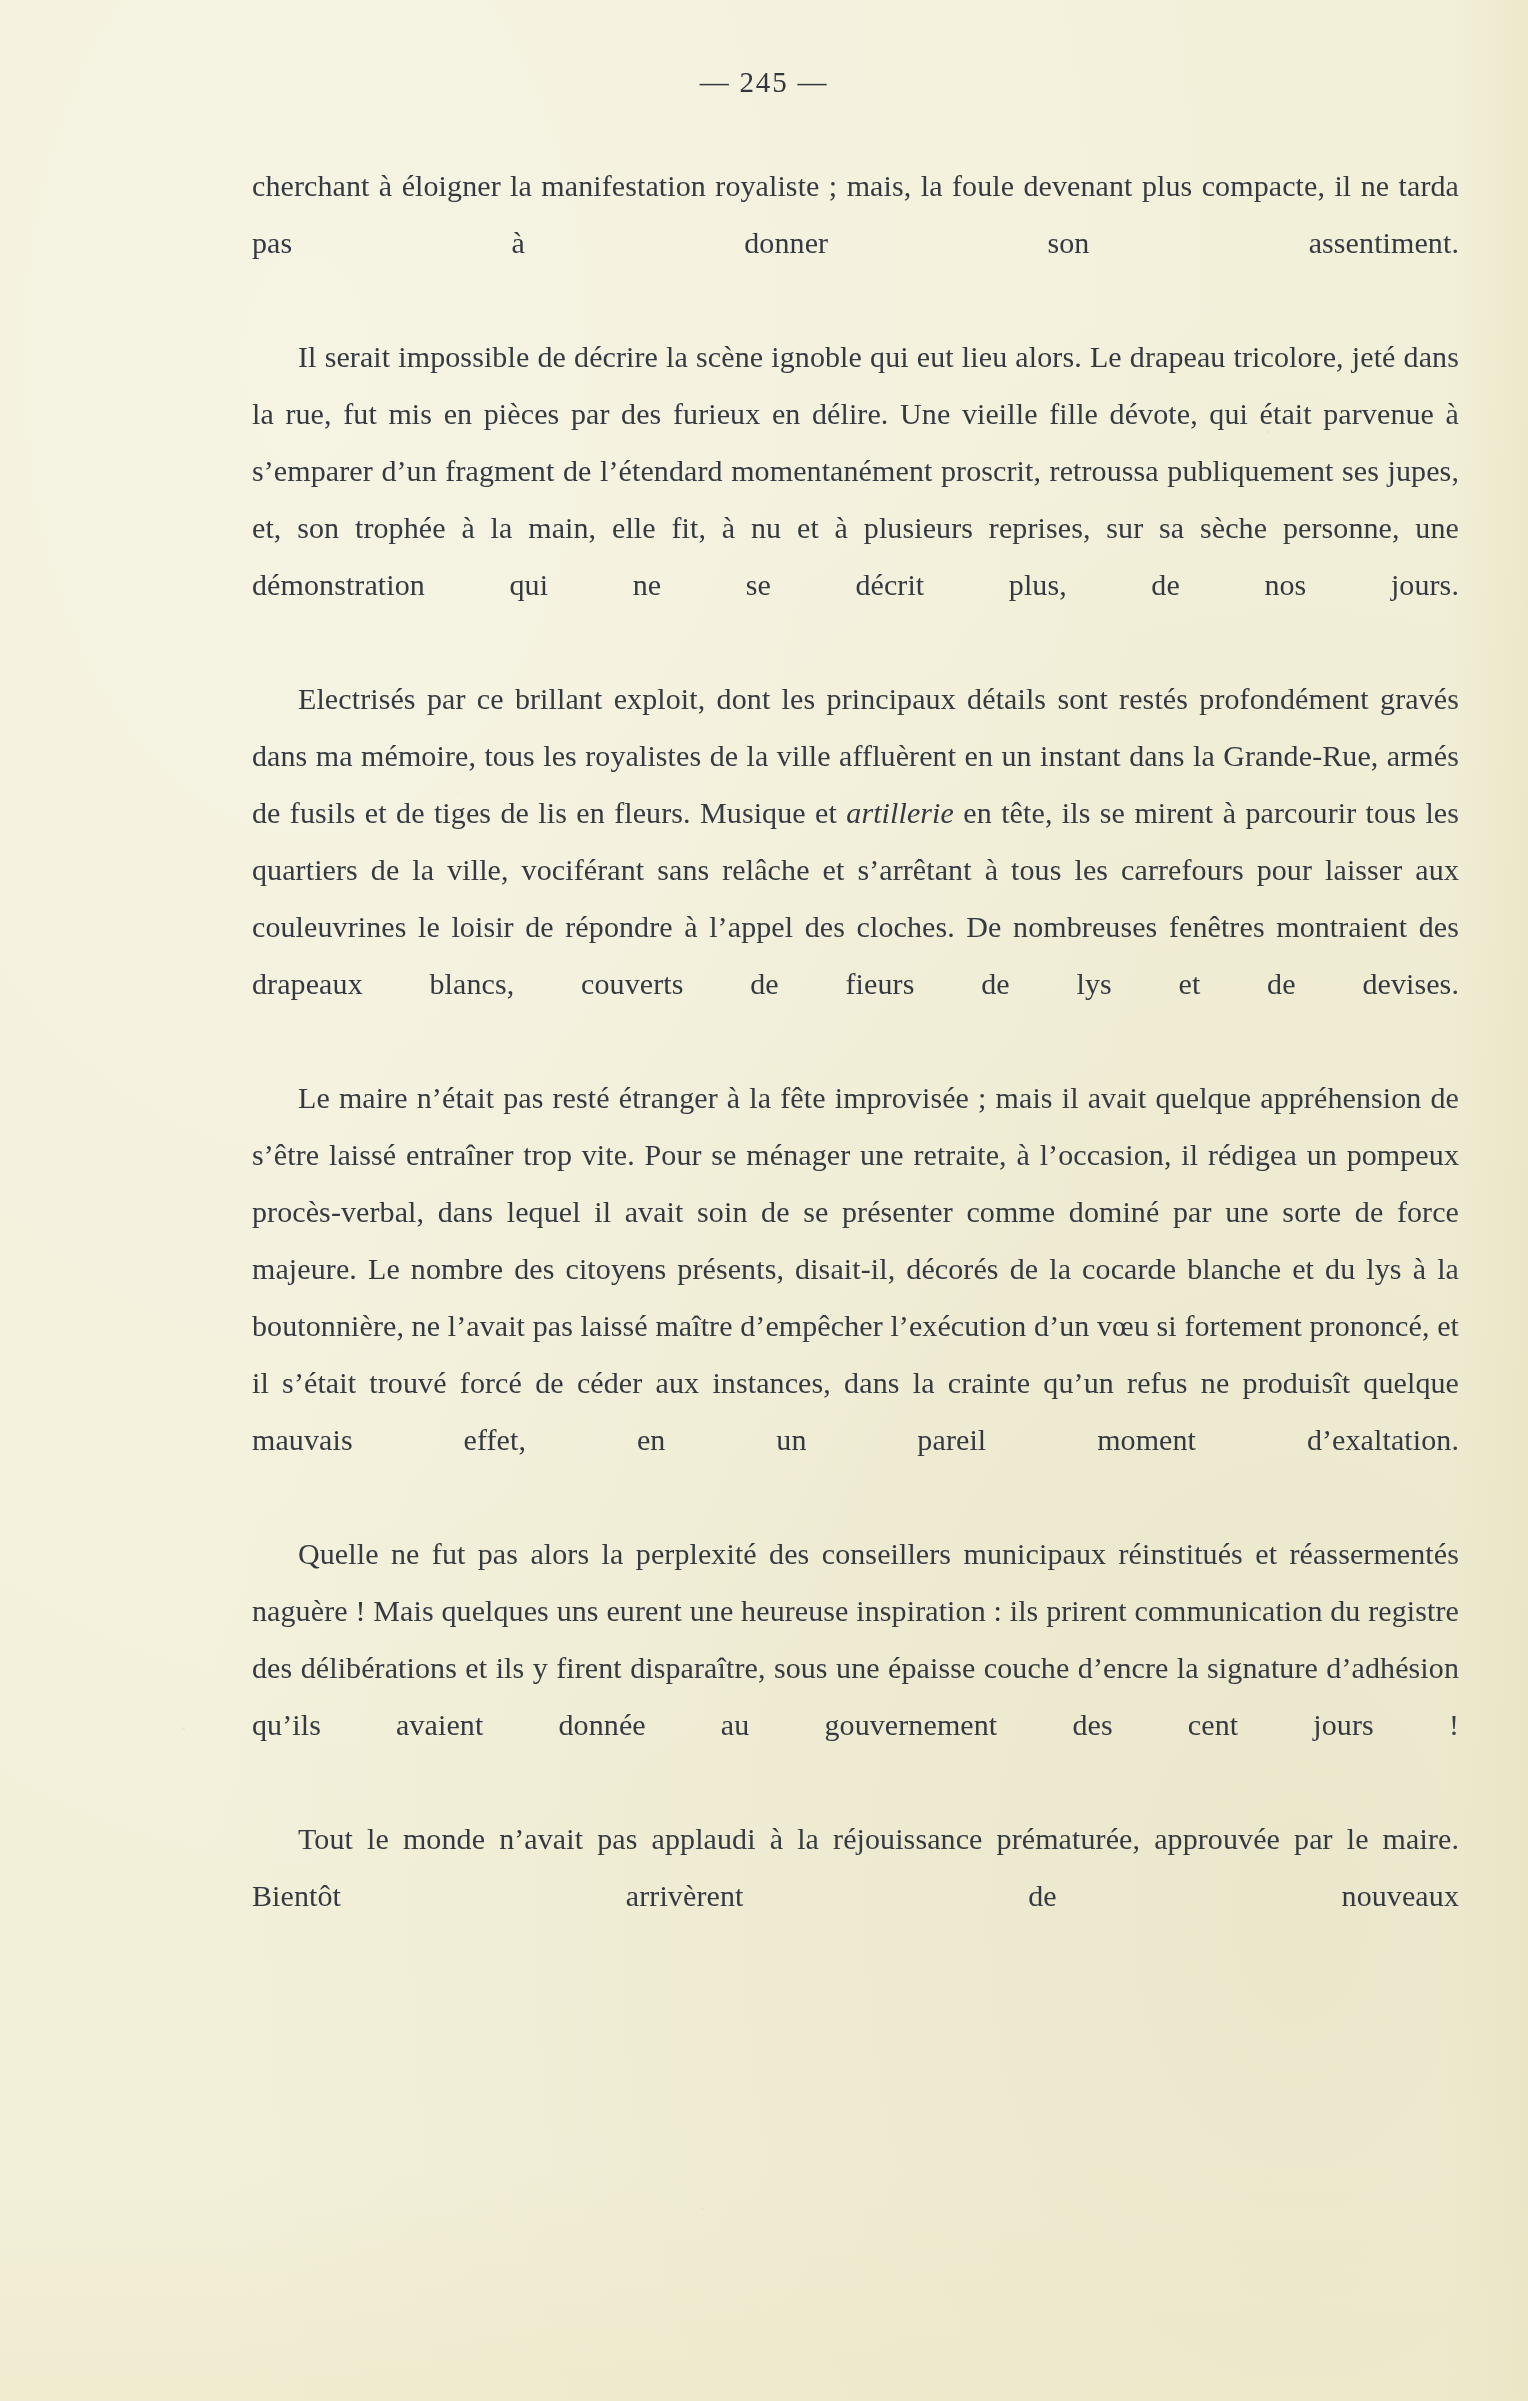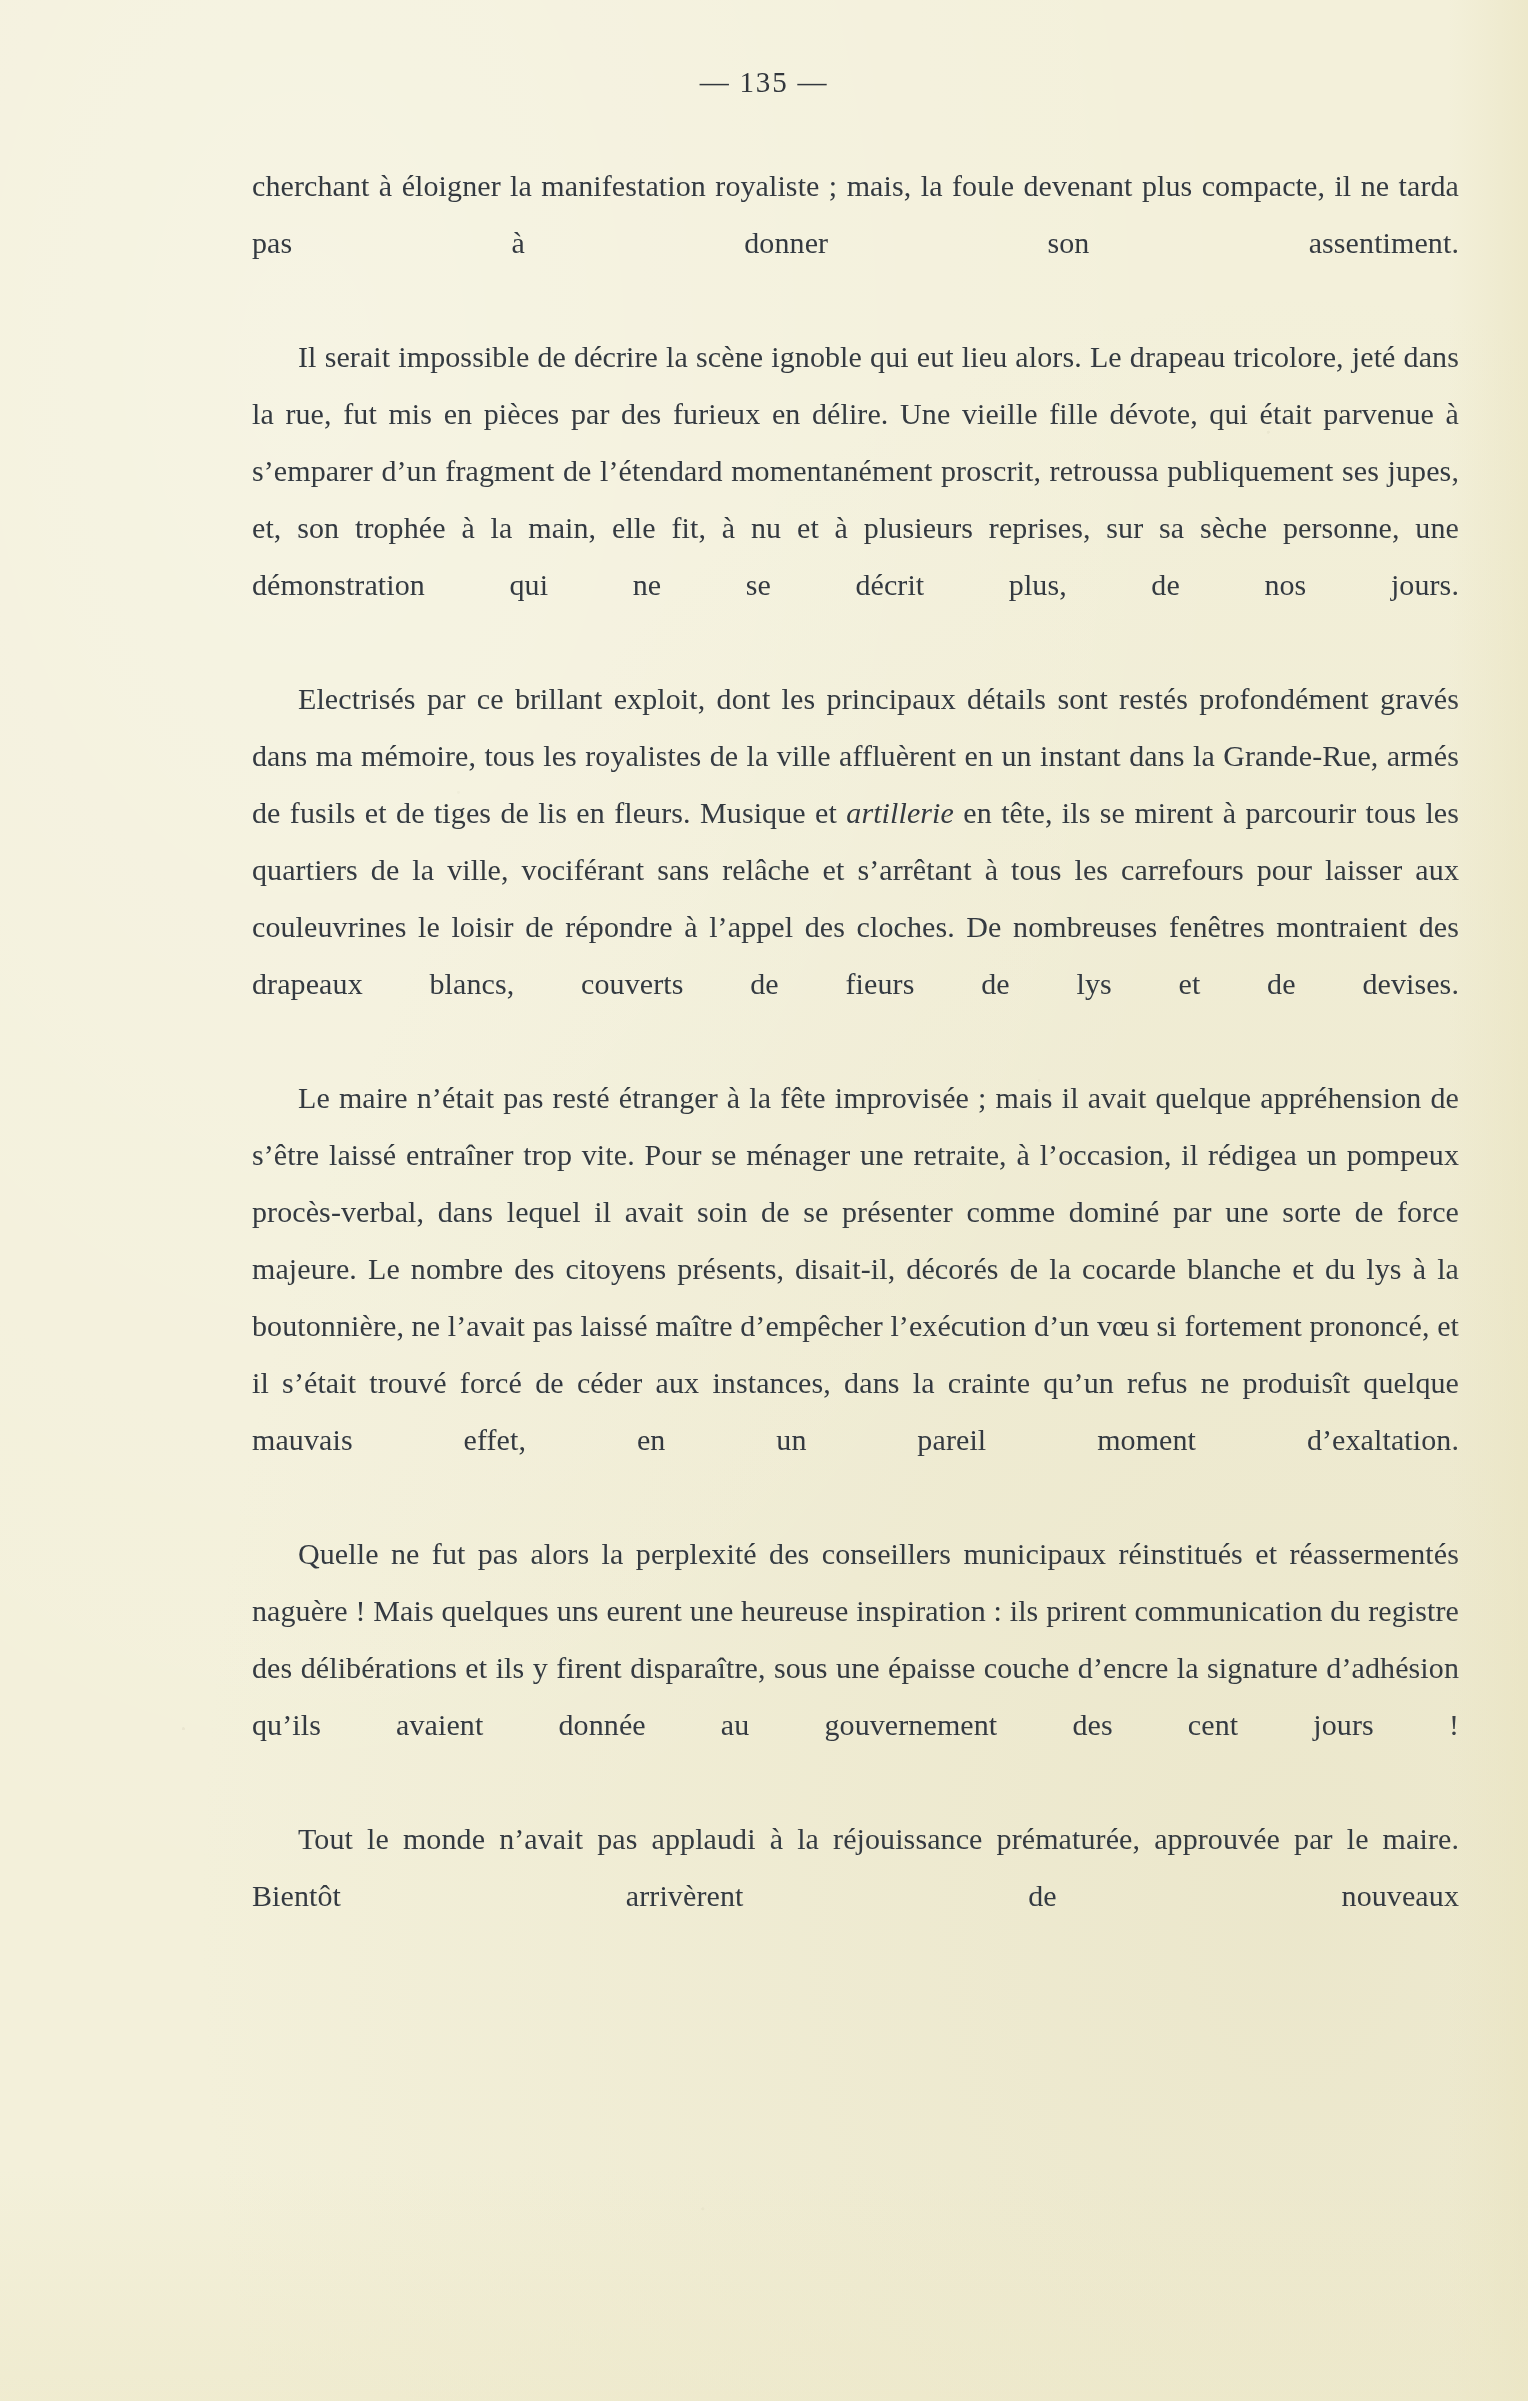--- a/index.html
+++ b/index.html
@@ -95,21 +95,21 @@
     pointer-events: none;
     background: linear-gradient(to bottom, rgba(243,240,218,0) 0%, rgba(236,231,198,0.5) 100%);
   }
 </style>
 </head>
 <body>
 
 <div class="page">
   <div class="speckle"></div>
 
-  <div class="folio">— 135 —</div>
+  <div class="folio">— 245 —</div>
 
   <div class="textblock">
     <p>cherchant à éloigner la manifestation royaliste ; mais, la foule devenant plus compacte, il ne tarda pas à donner son assentiment.</p>
     <p class="indent">Il serait impossible de décrire la scène ignoble qui eut lieu alors. Le drapeau tricolore, jeté dans la rue, fut mis en pièces par des furieux en délire. Une vieille fille dévote, qui était parvenue à s’emparer d’un fragment de l’étendard momentanément proscrit, retroussa publiquement ses jupes, et, son trophée à la main, elle fit, à nu et à plusieurs reprises, sur sa sèche personne, une démonstration qui ne se décrit plus, de nos jours.</p>
     <p class="indent"><span>Electrisés par ce brillant exploit, dont les principaux détails sont restés profondément gravés dans ma mémoire, tous les royalistes de la ville affluèrent en un instant dans la Grande-Rue, armés de fusils et de tiges de lis en fleurs. Musique et </span><i>artillerie</i><span> en tête, ils se mirent à parcourir tous les quartiers de la ville, vociférant sans relâche et s’arrêtant à tous les carrefours pour laisser aux couleuvrines le loisir de répondre à l’appel des cloches. De nombreuses fenêtres montraient des drapeaux blancs, couverts de fieurs de lys et de devises.</span></p>
     <p class="indent">Le maire n’était pas resté étranger à la fête improvisée ; mais il avait quelque appréhension de s’être laissé entraîner trop vite. Pour se ménager une retraite, à l’occasion, il rédigea un pompeux procès-verbal, dans lequel il avait soin de se présenter comme dominé par une sorte de force majeure. Le nombre des citoyens présents, disait-il, décorés de la cocarde blanche et du lys à la boutonnière, ne l’avait pas laissé maître d’empêcher l’exécution d’un vœu si fortement prononcé, et il s’était trouvé forcé de céder aux instances, dans la crainte qu’un refus ne produisît quelque mauvais effet, en un pareil moment d’exaltation.</p>
     <p class="indent">Quelle ne fut pas alors la perplexité des conseillers municipaux réinstitués et réassermentés naguère ! Mais quelques uns eurent une heureuse inspiration : ils prirent communication du registre des délibérations et ils y firent disparaître, sous une épaisse couche d’encre la signature d’adhésion qu’ils avaient donnée au gouvernement des cent jours !</p>
     <p class="indent">Tout le monde n’avait pas applaudi à la réjouissance prématurée, approuvée par le maire. Bientôt arrivèrent de nouveaux</p>
   </div>
 

